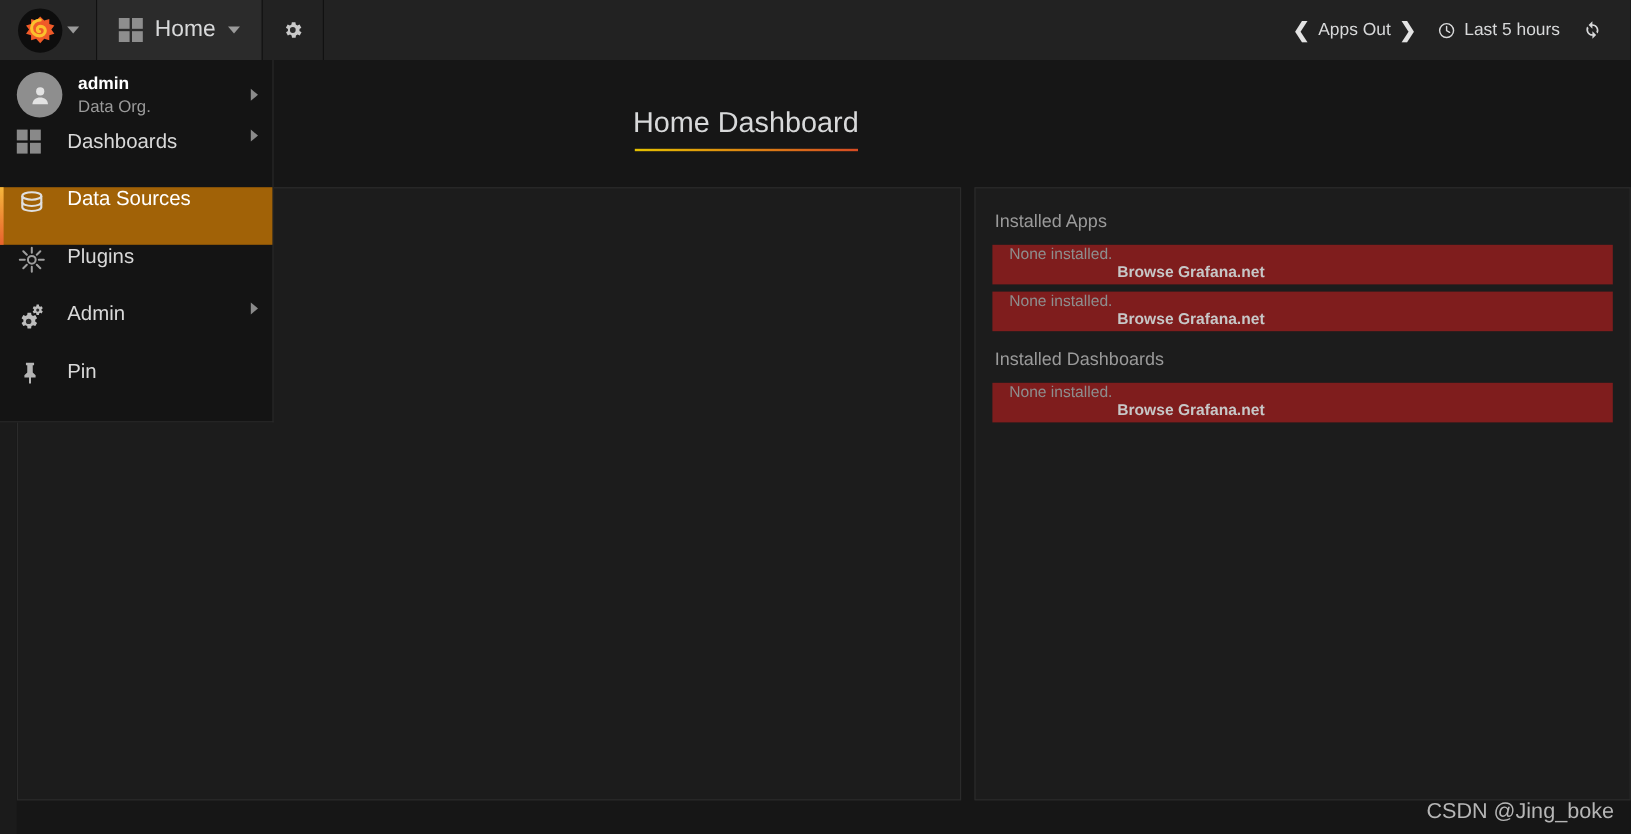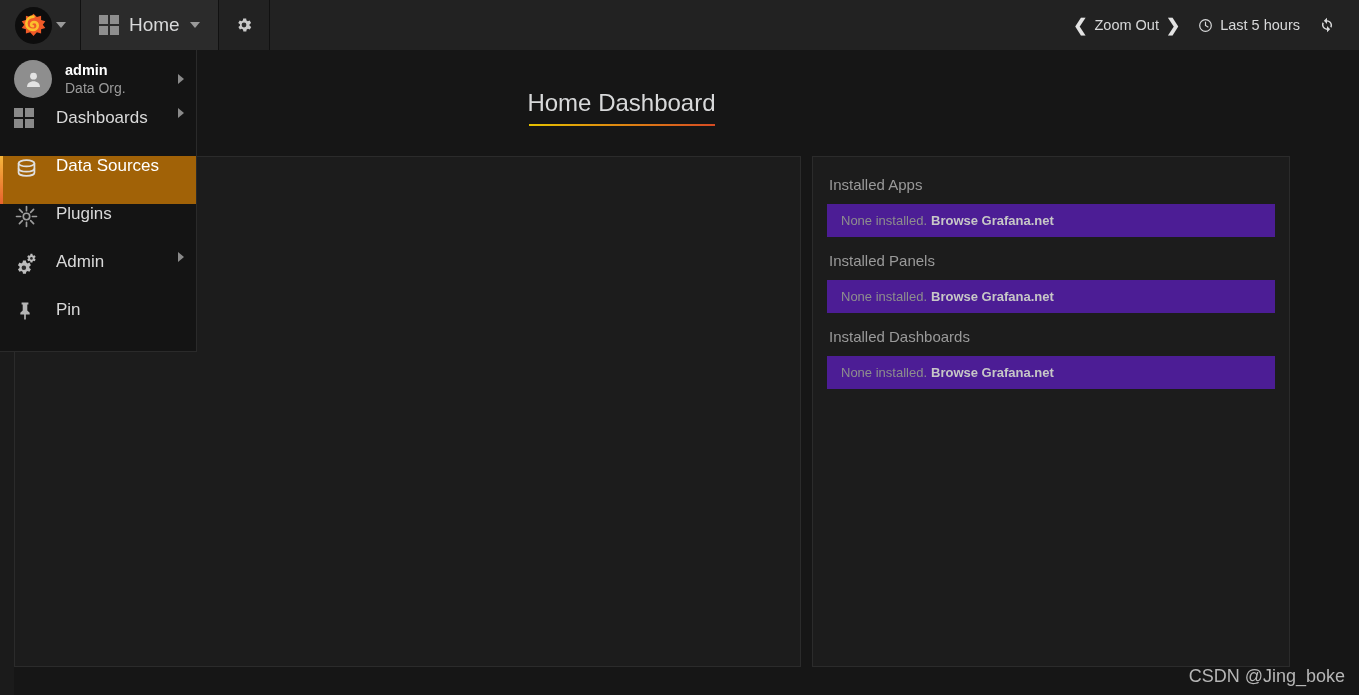--- a/index.html
+++ b/index.html
@@ -66,21 +66,21 @@
 
   
   .rail {
     position: absolute; top: 50px; left: 0; width: 14px; height: 645px;
     background: #1b1b1b;
     z-index: 10;
   }
 
   
   .sidebar {
-    position: absolute; top: 50px; left: 0; width: 197px;
+    position: absolute; top: 50px; left: 0; width: 228px;
     background: #141414;
     border-right: 1px solid #2a2a2a;
     border-bottom: 1px solid #2a2a2a;
     z-index: 30;
     padding-bottom: 3px;
   }
   .user-row {
     display: flex; align-items: center; height: 58px; padding: 0 12px 0 14px;
   }
   .avatar {
@@ -124,36 +124,36 @@
     background: linear-gradient(to right, #e5c100, #d64b23);
   }
 
   .panel {
     position: absolute;
     background: #1c1c1c;
     border: 1px solid #2b2b2b;
     z-index: 4;
   }
   .panel-left  { left: 14px;  top: 156px; width: 787px; height: 511px; }
-  .panel-right { left: 812px; top: 156px; width: 478px; height: 511px; }
+  .panel-right { left: 812px; top: 156px; width: 547px; height: 511px; }
 
   .panel-inner { padding: 10px 14px 0 14px; }
   .section-head {
     color: #9a9a9a; font-size: 15px; line-height: 20px;
     padding: 8px 2px 9px 2px;
   }
   .item-row {
-    background: #4c1d95;
+    background: #7f1d1d;
     height: 33px;
-    display: flex; align-items: center;
+    display: flex; align-items: flex-start;
     padding: 0 14px;
     margin-bottom: 6px;
     color: #8e8e8e; font-size: 13px;
   }
-  .item-row .link { color: #c7c7c7; font-weight: bold; margin-left: 4px; }
+  .item-row .link { color: #c7c7c7; font-weight: bold; margin-left: 4px; margin-top: 15px; }
 
   
   .left-head {
     color: #9a9a9a; font-size: 15px; line-height: 20px;
     padding: 38px 0 0 158px;
   }
   .starred-row {
     position: absolute; left: 15px; top: 227px; width: 771px; height: 33px;
     background: #262626;
     display: flex; align-items: center; justify-content: flex-end;
@@ -199,21 +199,21 @@
         <path fill="#c9c9c9" d="M19.4 13a7.8 7.8 0 000-2l2.1-1.6-2-3.5-2.5 1a7.6 7.6 0 00-1.7-1l-.4-2.6h-4l-.4 2.6a7.6 7.6 0 00-1.7 1l-2.5-1-2 3.5L6.6 11a7.8 7.8 0 000 2l-2.1 1.6 2 3.5 2.5-1a7.6 7.6 0 001.7 1l.4 2.6h4l.4-2.6a7.6 7.6 0 001.7-1l2.5 1 2-3.5z"></path>
         <circle cx="12" cy="12" r="3.2" fill="#2b2b2b"></circle>
       </svg>
     </div>
 
     <div class="spacer"></div>
 
     <div class="tb-right">
       <div class="tb-item">
         <span class="chev">❮</span>
-        <span>Zoom Out</span>
+        <span>Apps Out</span>
         <span class="chev">❯</span>
       </div>
       <div class="tb-item">
         <svg width="15" height="15" viewBox="0 0 24 24">
           <circle cx="12" cy="12" r="9.3" fill="none" stroke="#d8d9da" stroke-width="1.9"></circle>
           <path d="M12 6.6V12l4 2.3" fill="none" stroke="#d8d9da" stroke-width="1.9" stroke-linecap="round"></path>
         </svg>
         <span>Last 5 hours</span>
       </div>
       <div class="tb-item">
@@ -238,21 +238,20 @@
 
   <div class="panel panel-right">
     <div class="panel-inner">
 
       <div class="section-head">Installed Apps</div>
       <div class="item-row">
         <span>None installed.</span>
         <span class="link">Browse Grafana.net</span>
       </div>
 
-      <div class="section-head">Installed Panels</div>
       <div class="item-row">
         <span>None installed.</span>
         <span class="link">Browse Grafana.net</span>
       </div>
 
       <div class="section-head">Installed Dashboards</div>
       <div class="item-row">
         <span>None installed.</span>
         <span class="link">Browse Grafana.net</span>
       </div>

